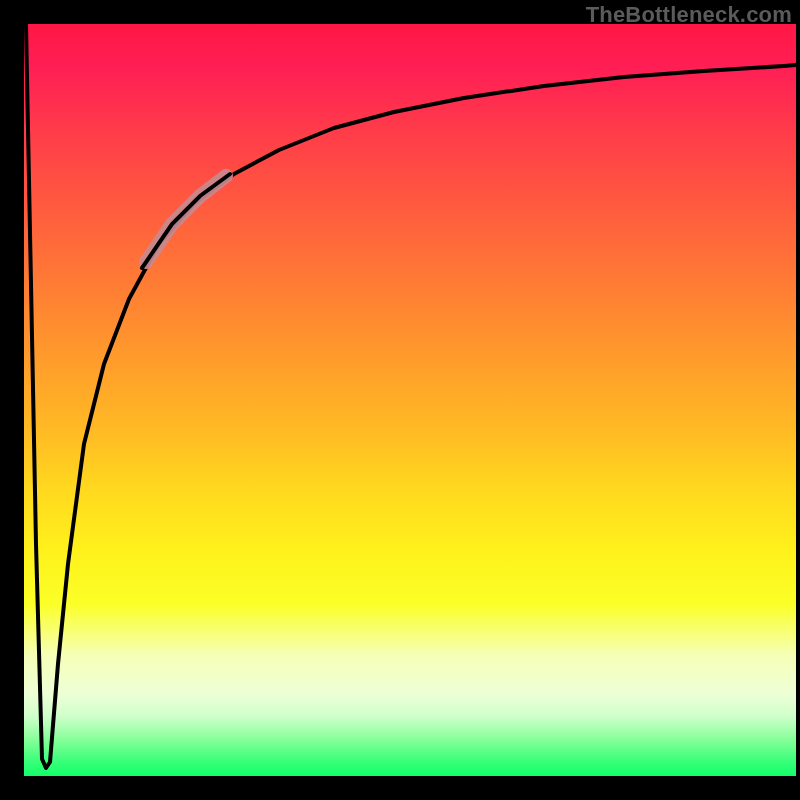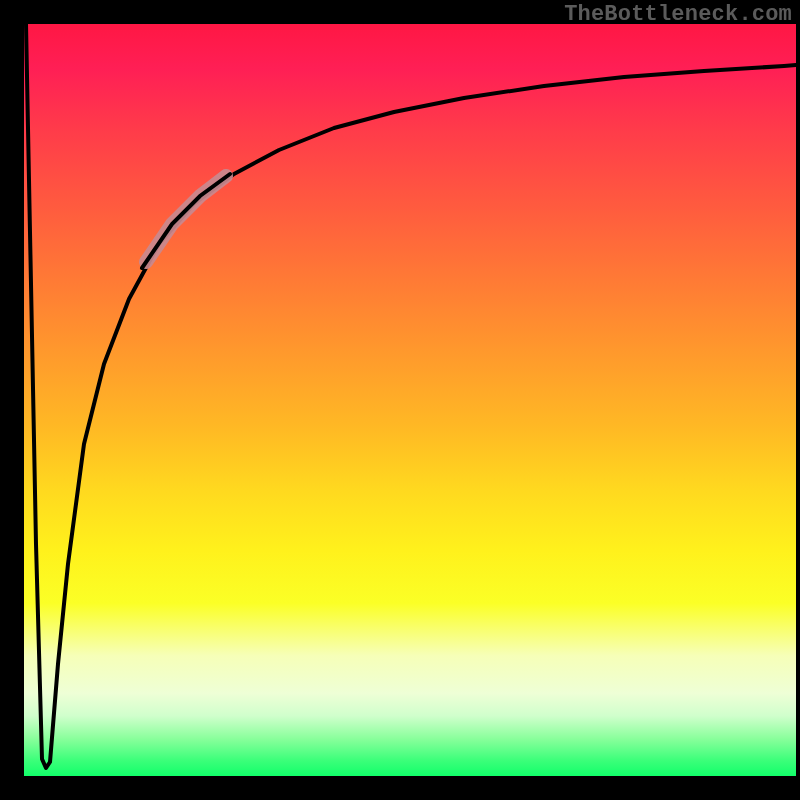--- a/index.html
+++ b/index.html
@@ -9,21 +9,20 @@
     height: 800px;
     overflow: hidden;
     background: #000;
     font-family: Arial, Helvetica, sans-serif;
   }
   .stage {
     position: relative;
     width: 800px;
     height: 800px;
     background: #000;
-    font-family: Liberation Mono, monospace;
   }
   .plot-area {
     position: absolute;
     left: 24px;
     top: 24px;
     width: 772px;
     height: 752px;
     overflow: hidden;
   }
   .gradient-bg {

